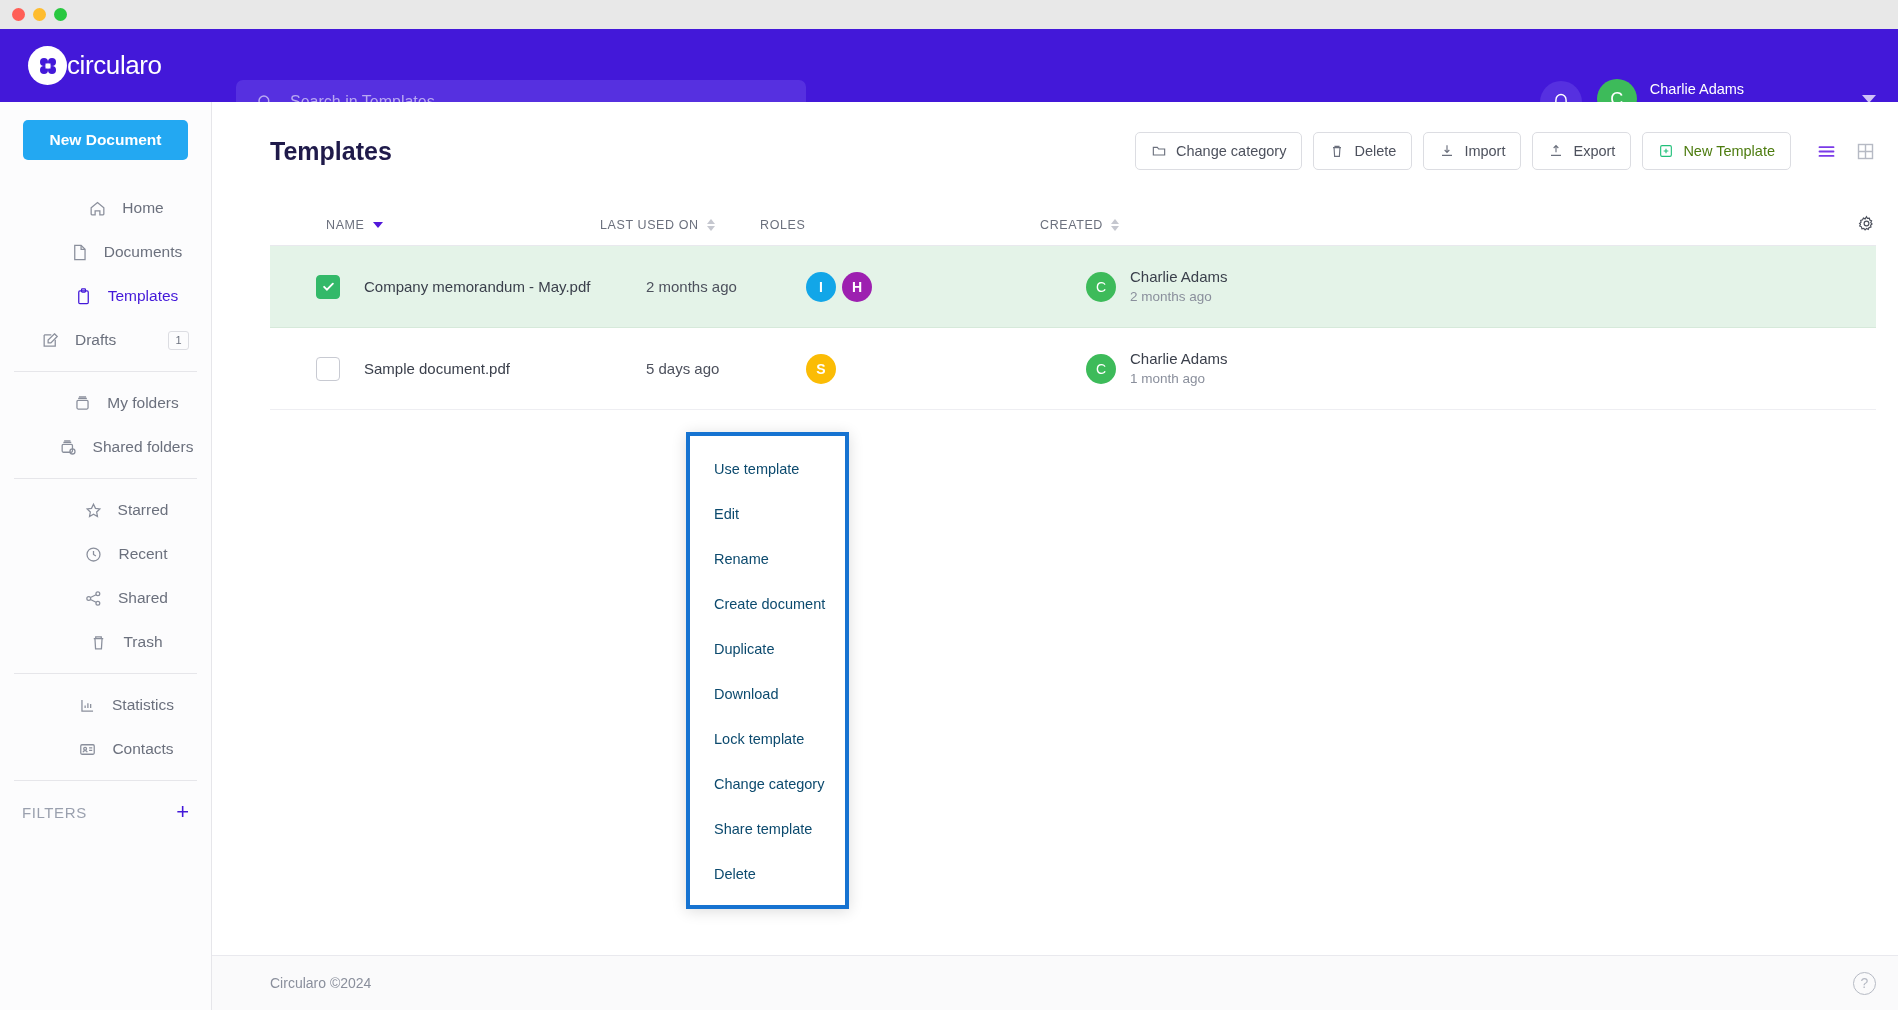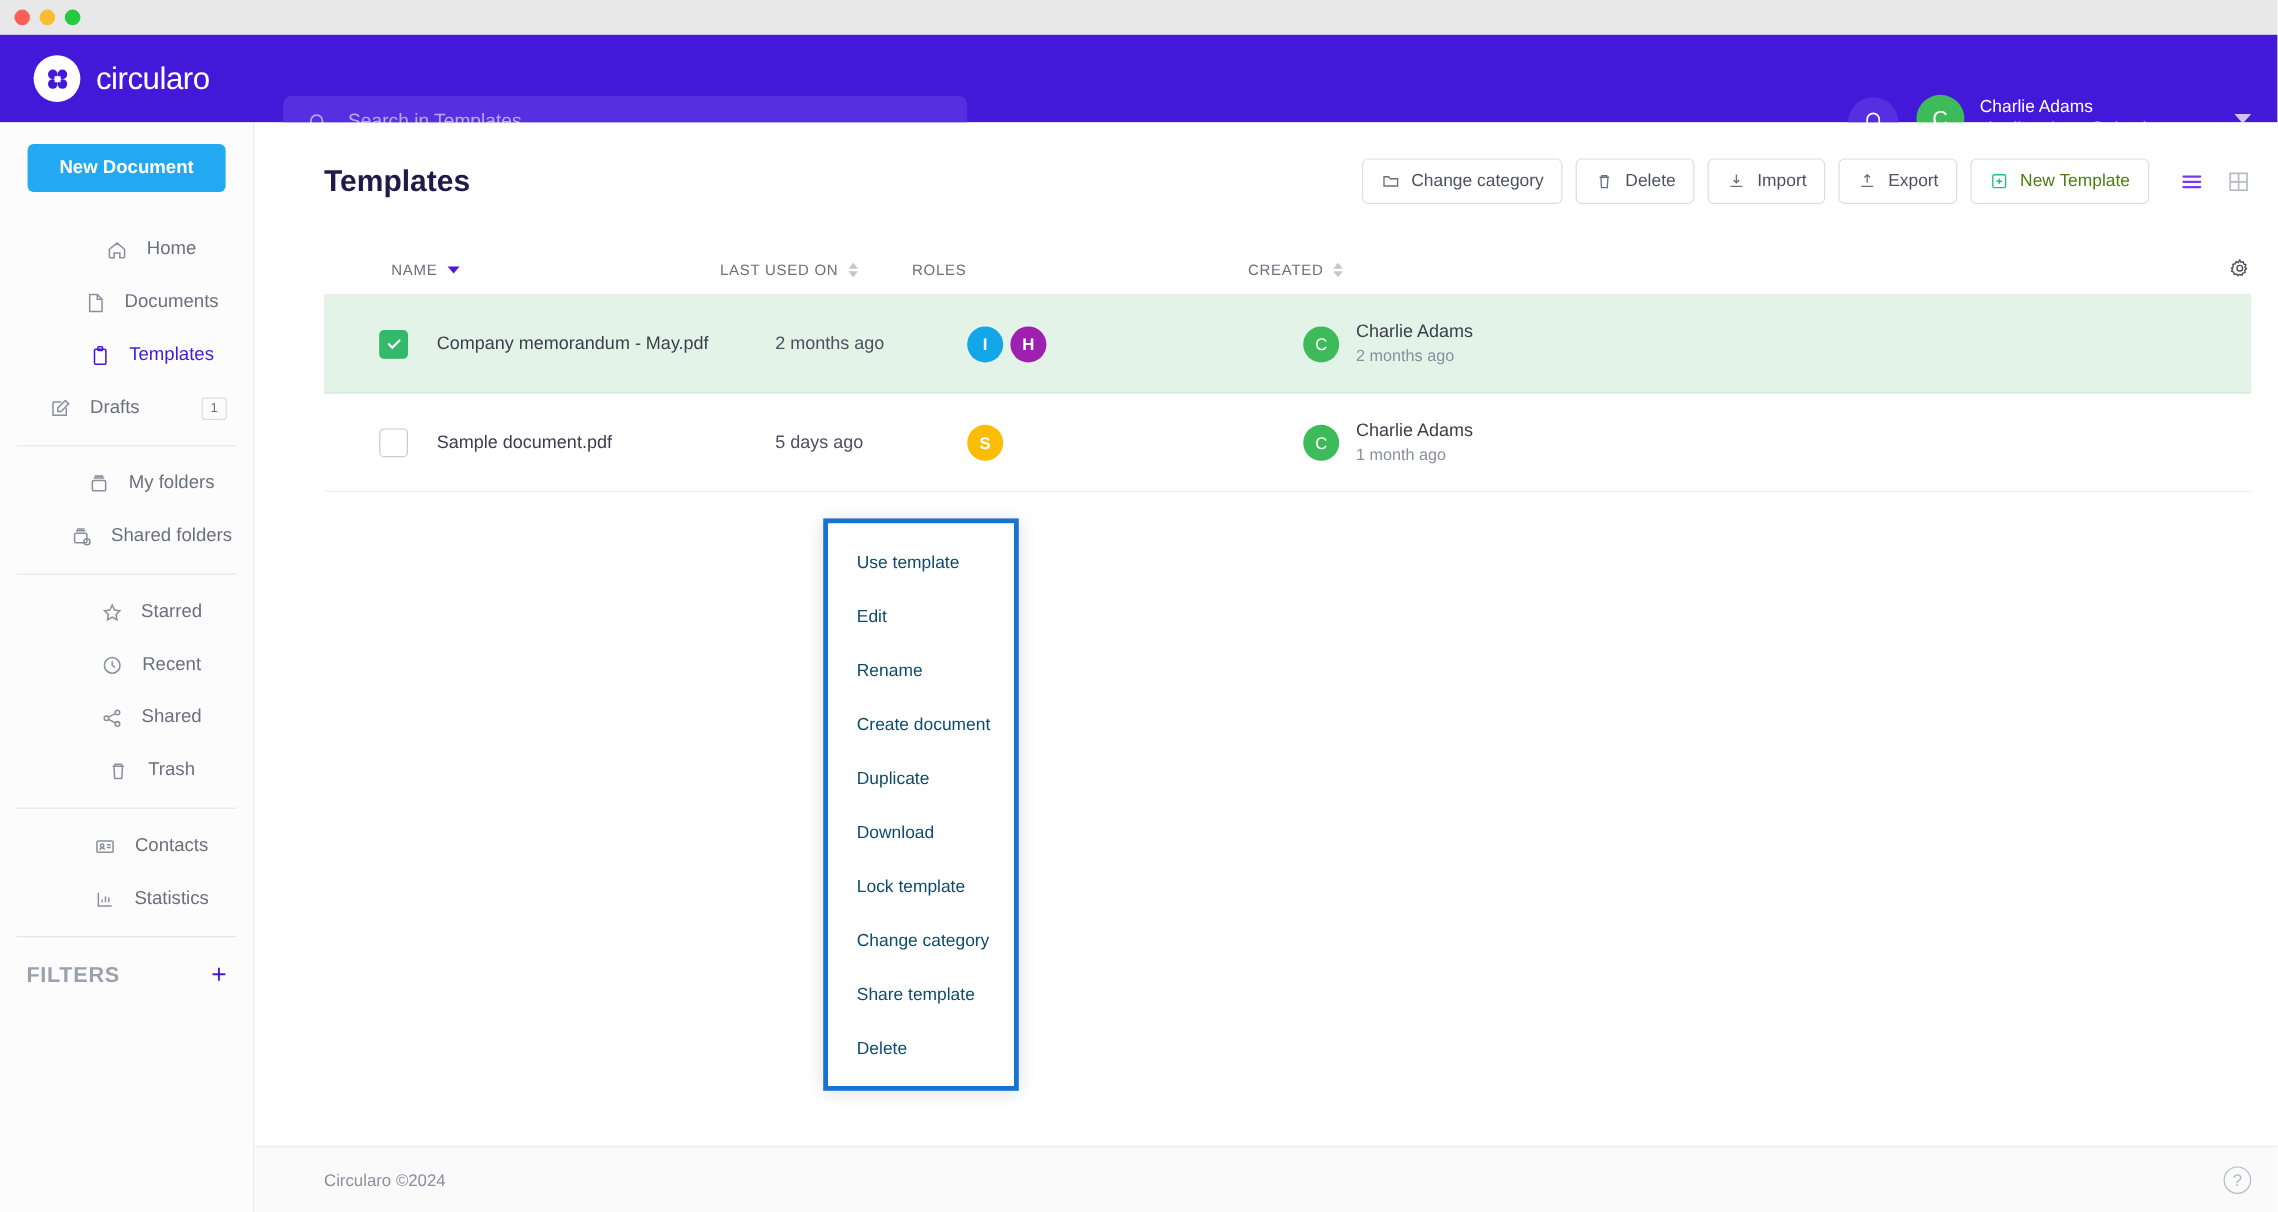--- a/index.html
+++ b/index.html
@@ -22,21 +22,21 @@
   .dot.yellow { background: #febc2e; }
   .dot.green { background: #28c840; }
 
   
   .topbar {
     height: 73px; width: 100%;
     background: #4318d9;
     display: flex; align-items: center;
     position: relative;
   }
-  .logo-wrap { display: flex; align-items: center; gap: 13px; margin-left: 28px; width: 180px;}
+  .logo-wrap { display: flex; align-items: center; margin-left: 28px; width: 180px;}
   .logo-mark {
     width: 39px; height: 39px; border-radius: 50%;
     background: #ffffff; position: relative;
     display: flex; align-items: center; justify-content: center;
   }
   .logo-text { color: #fff; font-size: 26px; letter-spacing: -0.4px; font-weight: 400;}
   .search-box {
     position: absolute; left: 236px; top: 51px;
     width: 570px; height: 44px;
     background: #5630e0; border-radius: 7px;
@@ -96,21 +96,21 @@
     margin-left: auto; margin-right: 22px;
     border: 1px solid #dcdde2; border-radius: 3px;
     min-width: 21px; height: 19px; font-size: 11px; color: #6b707d;
     display: flex; align-items: center; justify-content: center;
   }
   .nav-sep { height: 1px; background: #e6e6ea; margin: 9px 14px; }
   .filters-row {
     display: flex; align-items: center; justify-content: space-between;
     padding: 4px 22px 0 22px; height: 40px;
   }
-  .filters-label { font-size: 18px; color: #9aa0ae; letter-spacing: 0.6px; font-weight: bold; }
+  .filters-label { font-size: 15px; color: #9aa0ae; letter-spacing: 0.6px; }
   .plus-icon { color: #4318d9; font-size: 22px; line-height: 1; cursor: pointer;}
 
   
   .main { flex: 1; display: flex; flex-direction: column; background: #fff; position: relative; }
   .main-inner { flex: 1; position: relative; }
   .page-head {
     display: flex; align-items: center; justify-content: space-between;
     padding: 30px 22px 0 58px;
   }
   .page-title { font-size: 25px; color: #1f1a4a; font-weight: bold; }
@@ -381,36 +381,36 @@
         <span>Trash</span>
       </div>
     </div>
 
     <div class="nav-sep"></div>
 
     <div class="nav-group" style="margin-top:4px">
       <div class="nav-item">
         <span class="nav-icon">
           <svg width="19" height="19" viewBox="0 0 24 24" fill="none" stroke="#8a8f9c" stroke-width="1.6">
+              <path d="M5 5v14h14"></path>
+              <path d="M9 15v-3M12.5 15V9M16 15v-5"></path>
+            </svg>
+        </span>
+        <span>Statistics</span>
+      </div>
+
+      <div class="nav-item">
+        <span class="nav-icon">
+          <svg width="19" height="19" viewBox="0 0 24 24" fill="none" stroke="#8a8f9c" stroke-width="1.6">
               <rect x="3.5" y="6" width="17" height="12" rx="1.5"></rect>
               <circle cx="9" cy="11" r="1.8"></circle>
               <path d="M6.3 15.4c.5-1.3 1.5-2 2.7-2s2.2.7 2.7 2M14 10h4M14 13h4"></path>
             </svg>
         </span>
         <span>Contacts</span>
-      </div>
-
-      <div class="nav-item">
-        <span class="nav-icon">
-          <svg width="19" height="19" viewBox="0 0 24 24" fill="none" stroke="#8a8f9c" stroke-width="1.6">
-              <path d="M5 5v14h14"></path>
-              <path d="M9 15v-3M12.5 15V9M16 15v-5"></path>
-            </svg>
-        </span>
-        <span>Statistics</span>
       </div>
     </div>
 
     <div class="nav-sep"></div>
 
     <div class="filters-row">
       <span class="filters-label">FILTERS</span>
       <span class="plus-icon">+</span>
     </div>
   </div>

